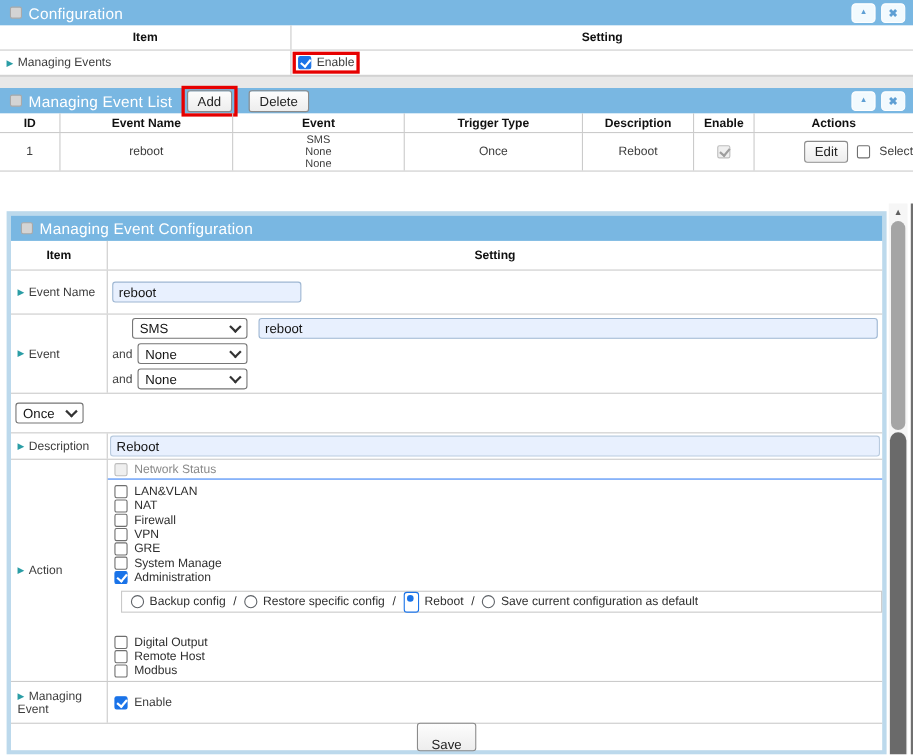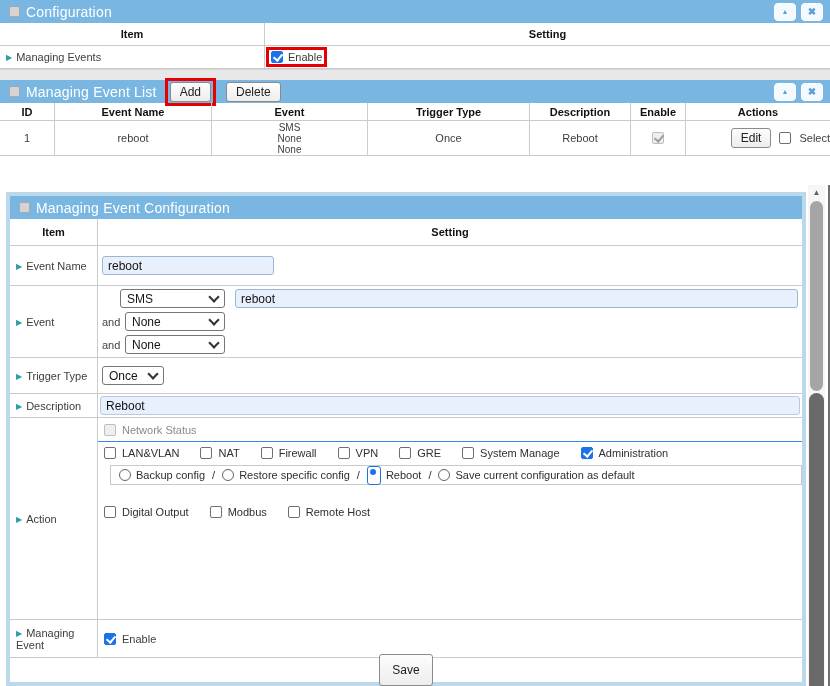--- a/index.html
+++ b/index.html
@@ -68,21 +68,21 @@
   .r-trig{height:36px}
   .r-desc{height:24px}
   .r-act{height:202px}
   .r-mev{height:38px}
   .r-save{height:24px;border-bottom:none;display:flex;align-items:center;justify-content:center}
   .evcol{display:flex;flex-direction:column;justify-content:center;gap:4px;width:100%;padding:4px 2px 4px 4px;box-sizing:border-box}
   .evline{display:flex;align-items:center;gap:5px}
   .andlbl{color:#444;width:18px;text-align:right}
   .actcol{display:flex;flex-direction:column;width:100%;height:100%;box-sizing:border-box}
   .ns-row{height:24px;border-bottom:1px solid #3b82f6;display:flex;align-items:center;gap:6px;padding-left:6px;box-sizing:border-box}
-  .cklist{display:flex;flex-direction:row;gap:21px;padding:5px 0 3px 6px}
+  .cklist{display:flex;flex-direction:column;gap:1px;padding:5px 0 3px 6px}
   .ckrow{display:flex;align-items:center;gap:6px;height:12px}
   .radiorow{margin:3px 0 19px 12px;border:1px solid #c9c9c9;height:20px;display:flex;align-items:center;gap:5px;padding-left:8px;box-sizing:border-box;font-size:11px;color:#2f2f2f}
   .sepslash{color:#2f2f2f;margin:0 2px}
   
   .scroll{position:absolute;top:185px;right:5px;width:17px;height:501px;background:#f6f6f6}
   .scroll .arrow{height:14px;display:flex;align-items:center;justify-content:center;font-size:8px;color:#606060}
   .scroll .thumb-light{position:absolute;left:2px;right:2px;top:16px;height:190px;background:#a5a5a5;border-radius:8px}
   .scroll .thumb-dark{position:absolute;left:1px;right:1px;top:208px;bottom:0;background:#6a6a6a;border-radius:8px 8px 0 0}
   .edge-line{position:absolute;top:185px;right:0;width:2px;height:501px;background:#707070}
 </style>
@@ -216,23 +216,20 @@
           <span class="sel" style="width:100px">
             <span>None</span>
             <span class="chev"></span>
           </span>
         </div>
       </div>
     </div>
   </div>
 
   <div class="trow r-trig">
-    <div class="ci">
-      <div><span class="bullet">▶</span><span>Trigger Type</span></div>
-    </div>
     <div class="cs" style="padding-left:4px">
       <span class="sel" style="width:62px">
         <span>Once</span>
         <span class="chev"></span>
       </span>
     </div>
   </div>
 
   <div class="trow r-desc">
     <div class="ci">
@@ -296,43 +293,43 @@
           <span class="rd"></span>
           <span>Save current configuration as default</span>
         </div>
         <div class="cklist" style="padding-top:2px">
           <div class="ckrow">
             <span class="cb"></span>
             <span class="cklabel">Digital Output</span>
           </div>
           <div class="ckrow">
             <span class="cb"></span>
+            <span class="cklabel">Remote Host</span>
+          </div>
+          <div class="ckrow">
+            <span class="cb"></span>
             <span class="cklabel">Modbus</span>
-          </div>
-          <div class="ckrow">
-            <span class="cb"></span>
-            <span class="cklabel">Remote Host</span>
           </div>
         </div>
       </div>
     </div>
   </div>
 
   <div class="trow r-mev">
     <div class="ci">
       <div><span class="bullet">▶</span><span>Managing Event</span></div>
     </div>
     <div class="cs" style="padding-left:6px;gap:6px">
       <span class="cb on"></span>
       <span>Enable</span>
     </div>
   </div>
 
   <div class="trow r-save">
-    <button class="btn" style="height:32px;padding:0 12px">Save</button>
+    <button class="btn" style="height:14px;padding:12px 12px">Save</button>
   </div>
 </section>
 
 <div class="scroll">
   <div class="arrow">▲</div>
   <div class="thumb-light"></div>
   <div class="thumb-dark"></div>
 </div>
 <div class="edge-line"></div>
 

